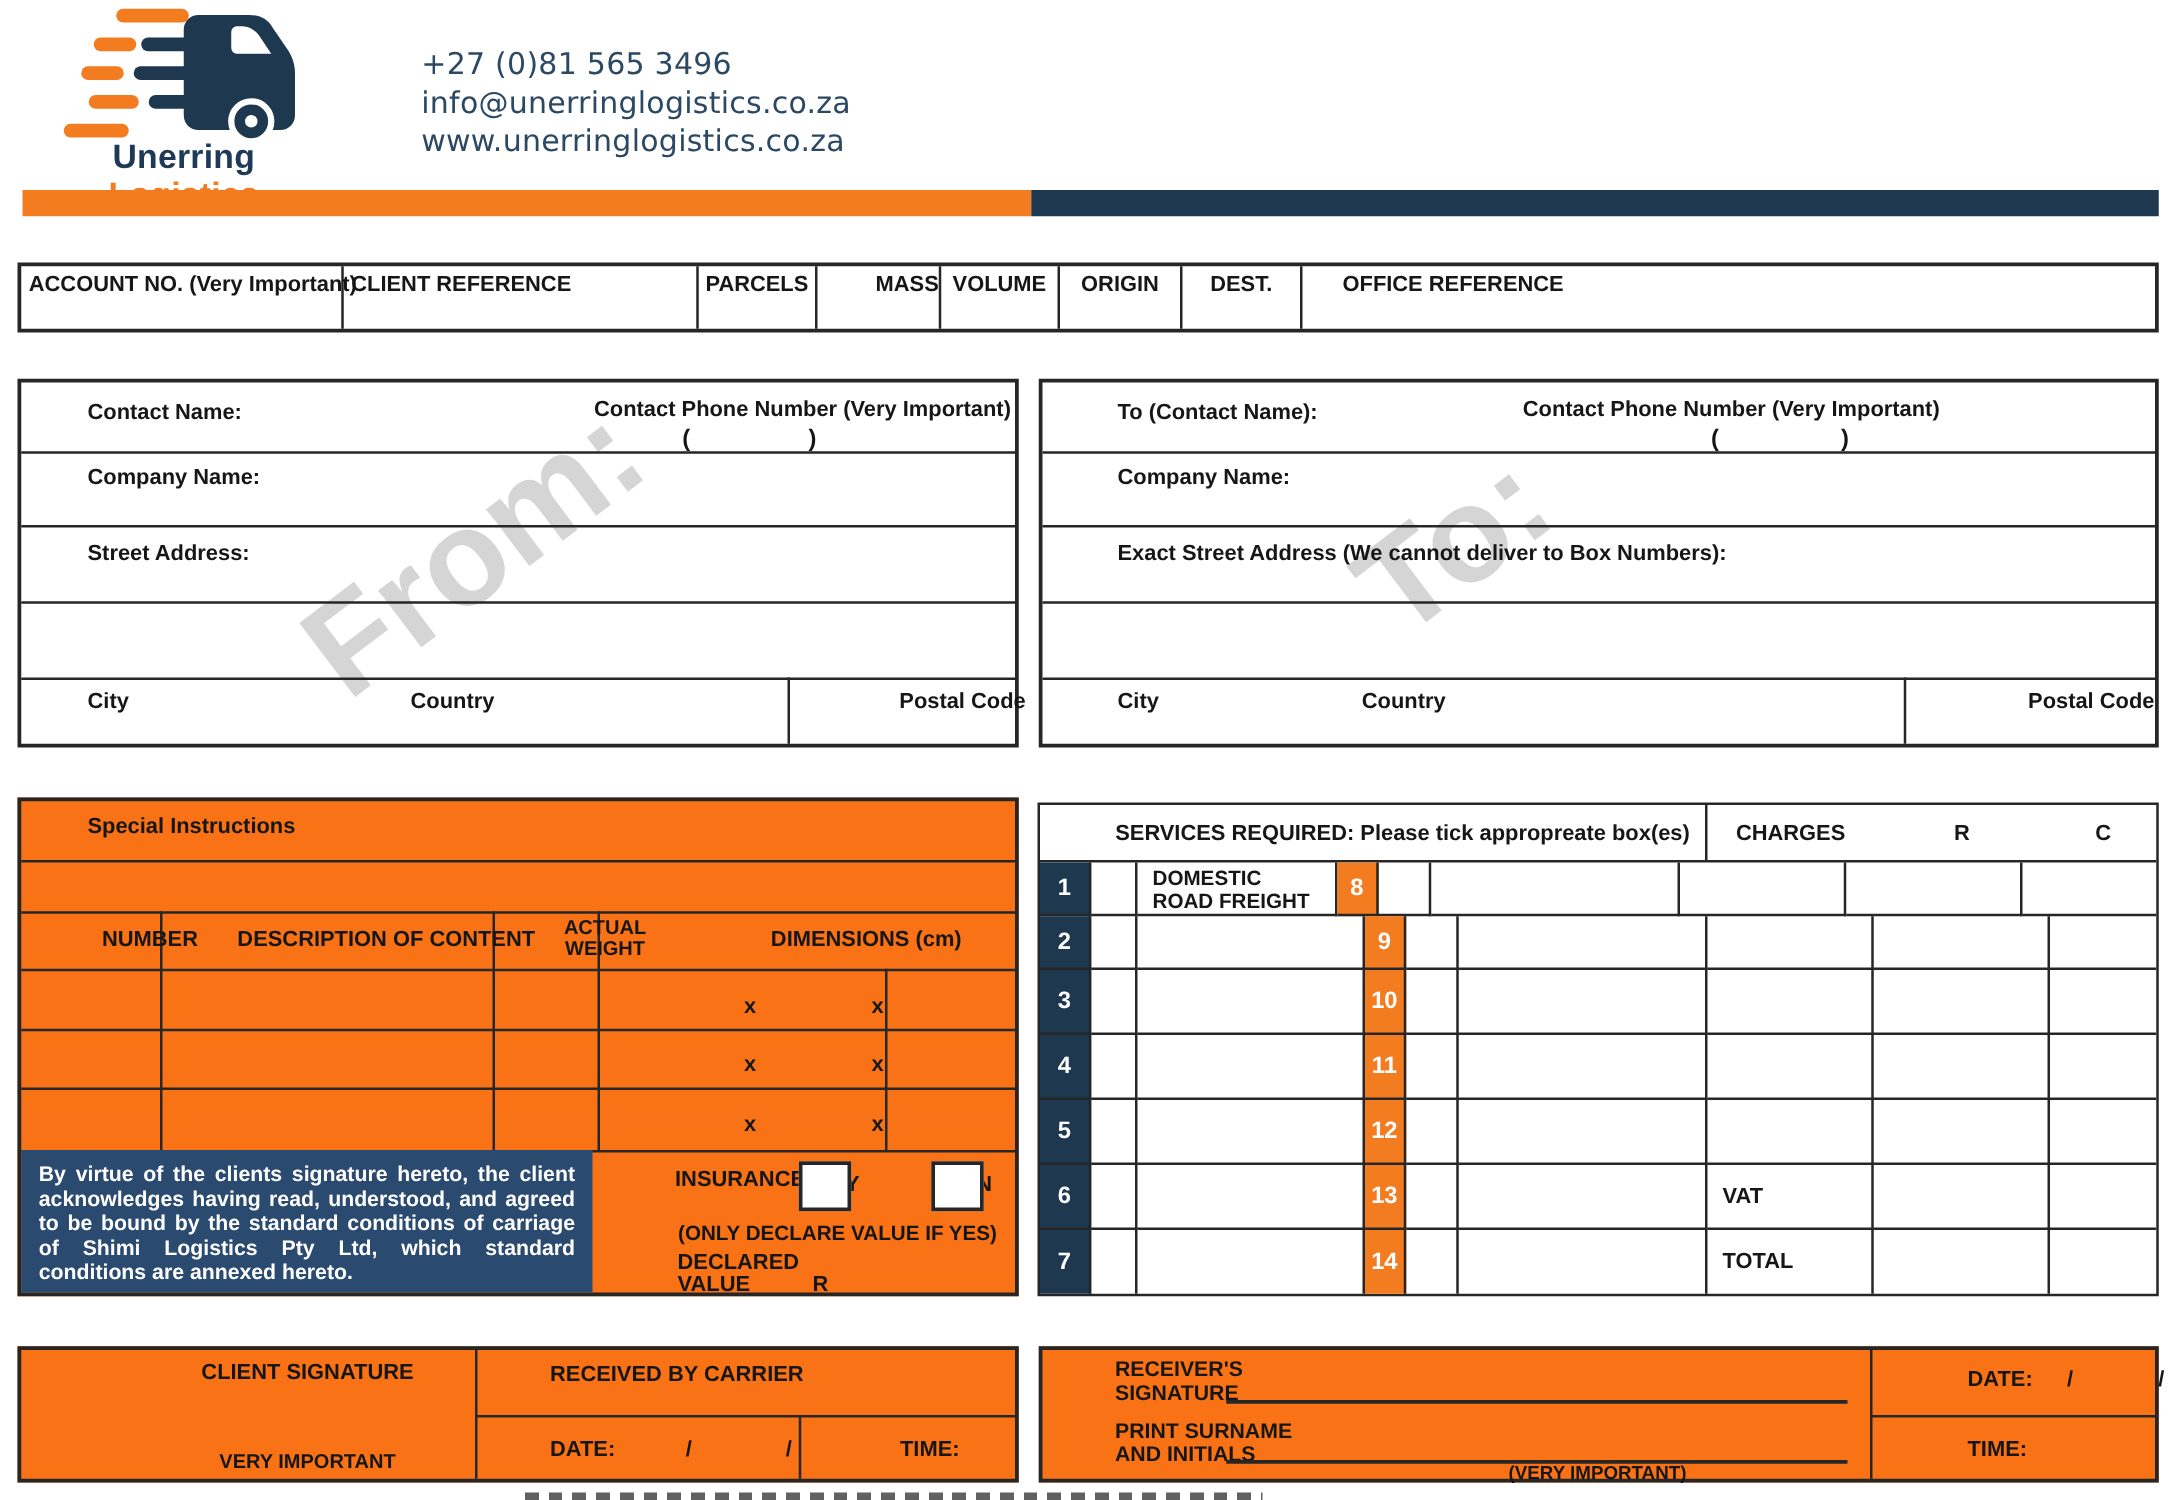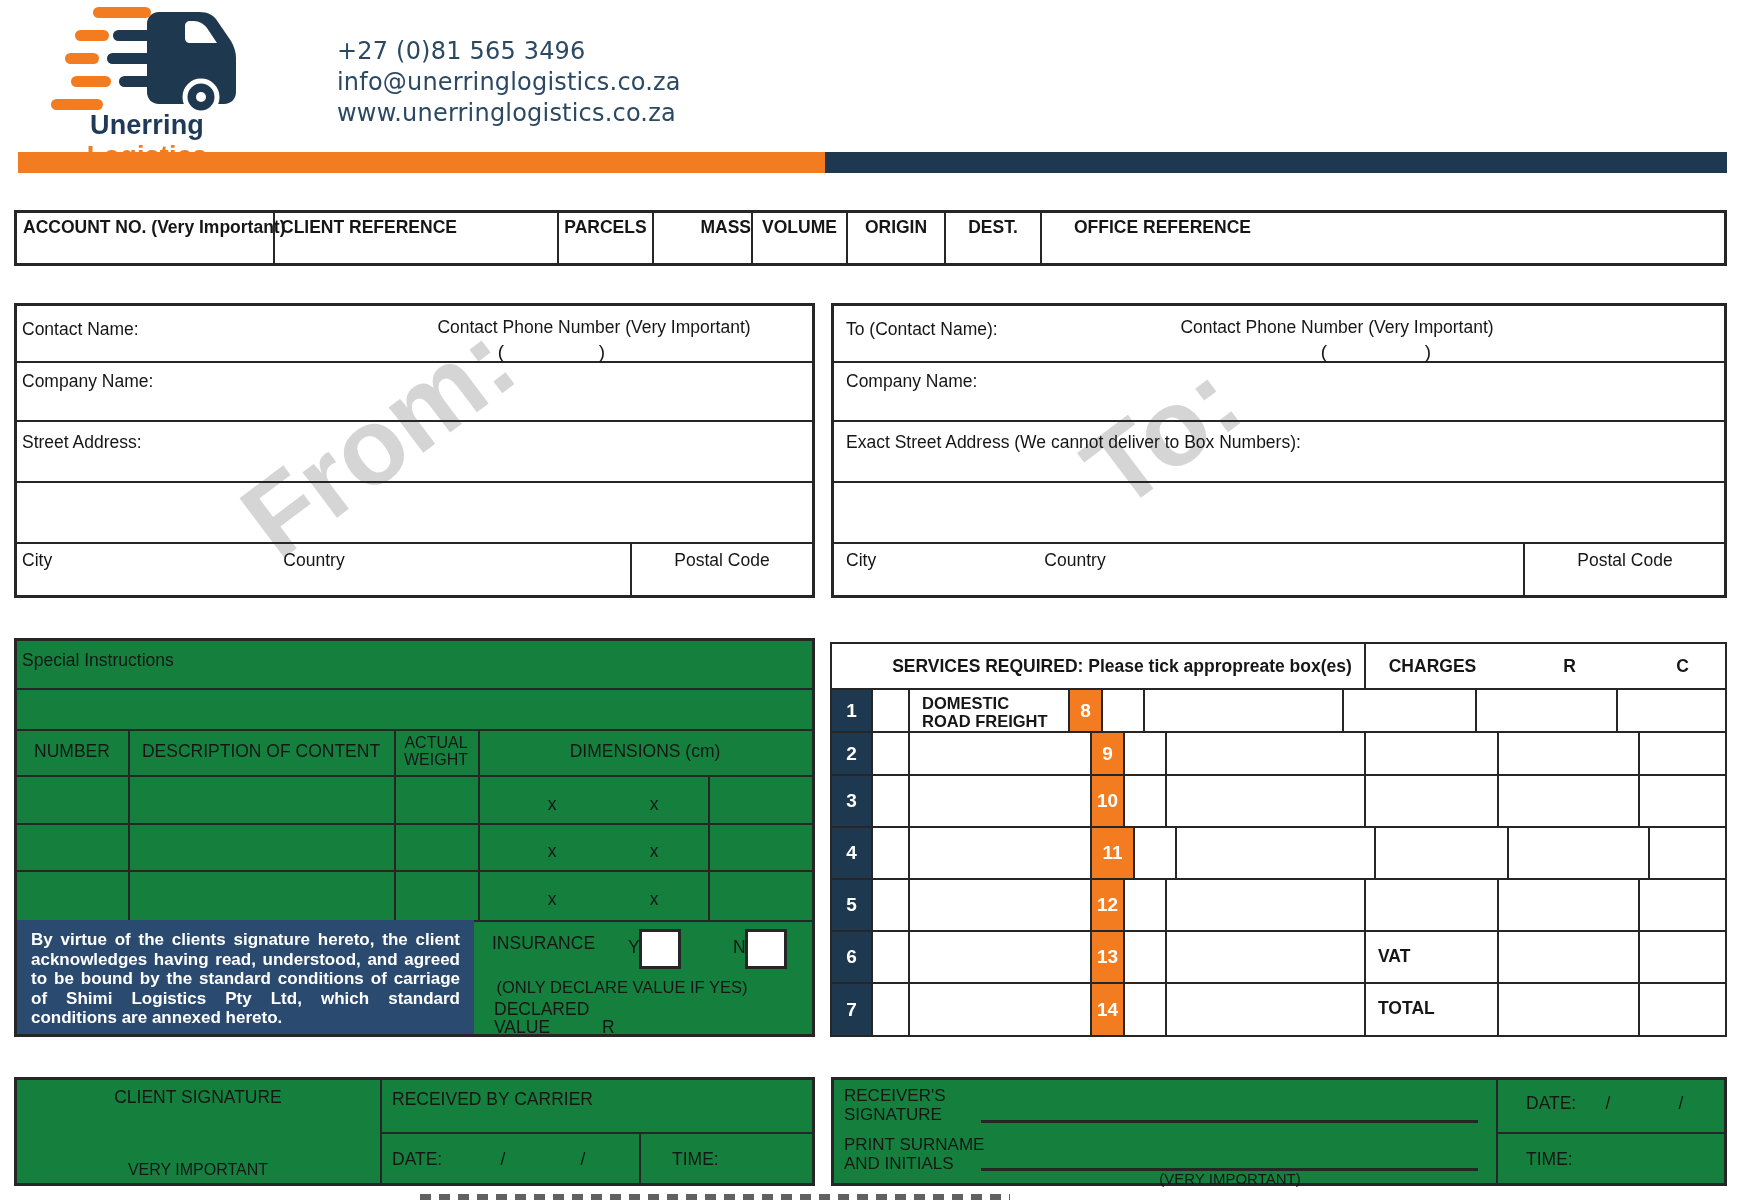--- a/index.html
+++ b/index.html
@@ -1,22 +1,22 @@
 <!DOCTYPE html>
 <html><head>
 <meta charset="utf-8">
 <style>
   html,body{margin:0;padding:0;background:#fff;}
   .sheet{position:relative;width:1744px;height:1200px;background:#fff;overflow:hidden;
          font-family:"Liberation Sans",sans-serif;color:#161616;}
   .abs{position:absolute;}
-  .lbl{position:absolute;font-weight:400;font-size:17.5px;color:#161616;white-space:nowrap;line-height:1.1;}
+  .lbl{position:absolute;font-weight:700;font-size:17.5px;color:#161616;white-space:nowrap;line-height:1.1;margin-left:48px;}
   .ctr{transform:translateX(-50%);}
   .line{position:absolute;background:#262626;}
-  .box{position:absolute;border:3px solid #262626;box-sizing:border-box;background:#15803d;}
+  .box{position:absolute;border:3px solid #262626;box-sizing:border-box;background:#f97316;}
   .watermark{position:absolute;font-size:108px;font-weight:700;color:#d5d5d5;
              transform:translate(-50%,-50%) rotate(-37deg);white-space:nowrap;z-index:0;}
   .z{z-index:2;}
   
   .brand-name{position:absolute;left:28px;top:110px;width:238px;text-align:center;
               font-size:27px;font-weight:700;color:#1e3a57;letter-spacing:.2px;}
   .brand-name .orange{color:#f47c20;}
   .contact{position:absolute;left:337px;top:36px;font-family:"DejaVu Sans",sans-serif;
            font-size:24px;line-height:31px;color:#2c4963;letter-spacing:.2px;}
   .bar-orange{position:absolute;left:18px;top:152px;width:807px;height:21px;background:#f47c20;}
@@ -252,21 +252,21 @@
       <div class="c" style="width:199px;"></div>
       <div class="c" style="width:133px;"></div>
       <div class="c" style="width:141px;"></div>
       <div class="c"></div>
     </div>
 
     <div class="svc-row" style="height:52px;">
       <div class="c numcell navybg" style="width:41px;">4</div>
       <div class="c" style="width:37px;"></div>
       <div class="c" style="width:182px;"></div>
-      <div class="c numcell orangebg" style="width:43px;">11</div>
+      <div class="c numcell orangebg" style="width:33px;">11</div>
       <div class="c" style="width:42px;"></div>
       <div class="c" style="width:199px;"></div>
       <div class="c" style="width:133px;"></div>
       <div class="c" style="width:141px;"></div>
       <div class="c"></div>
     </div>
 
     <div class="svc-row" style="height:52px;">
       <div class="c numcell navybg" style="width:41px;">5</div>
       <div class="c" style="width:37px;"></div>

